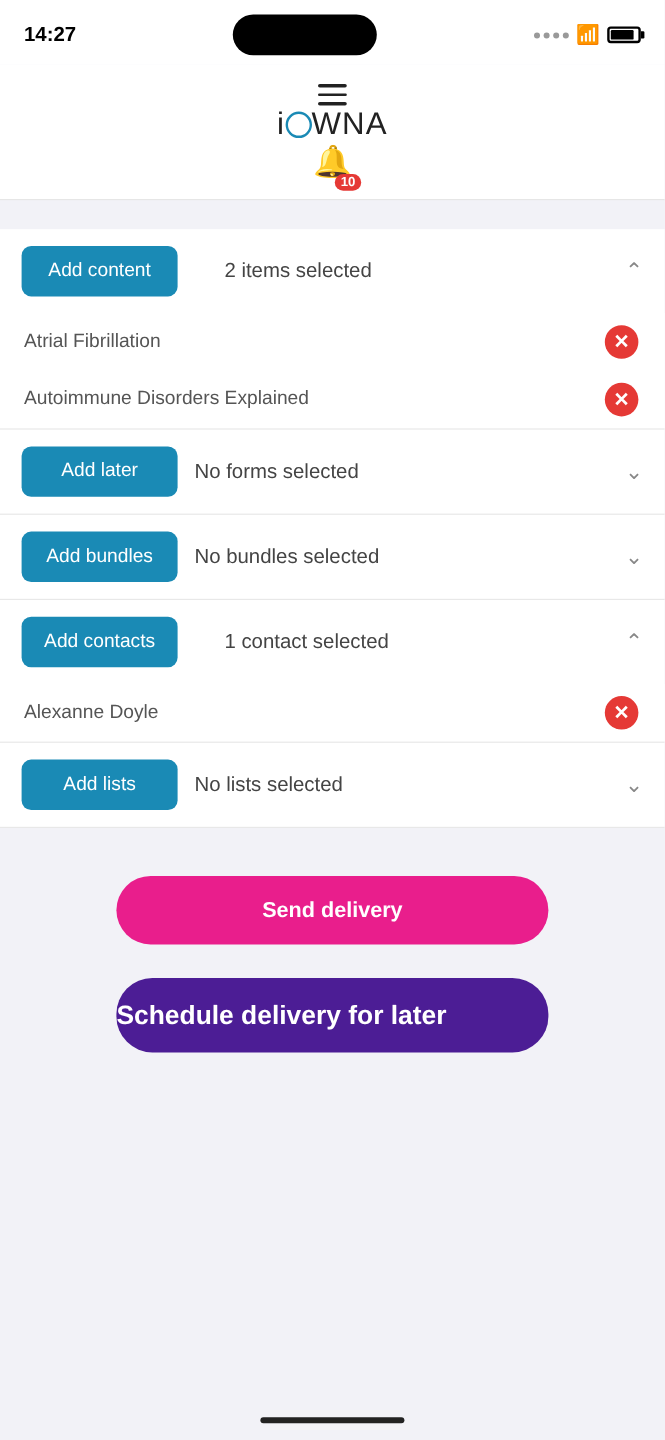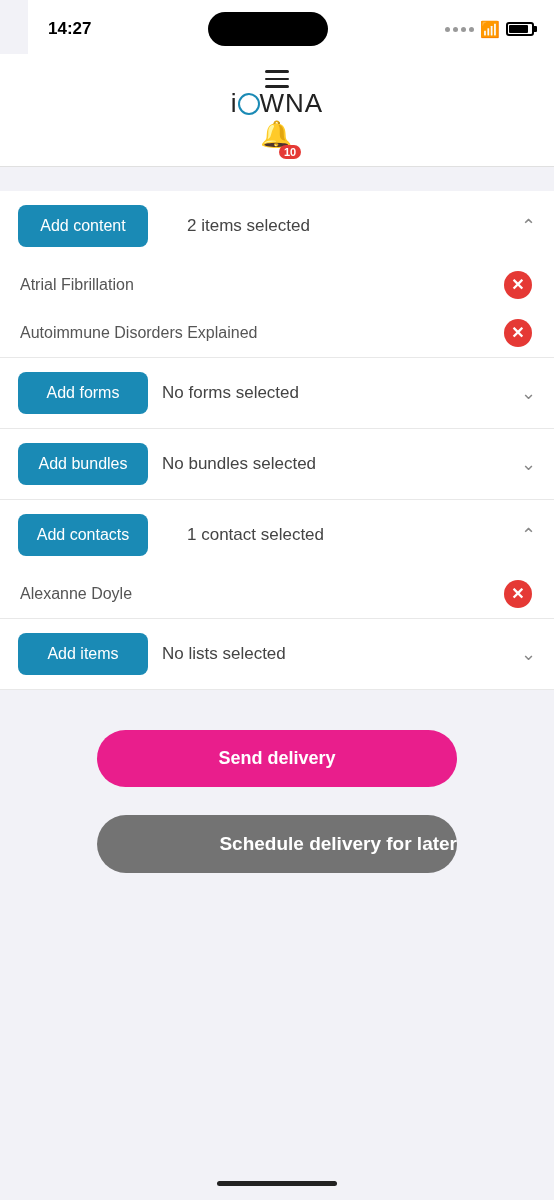--- a/index.html
+++ b/index.html
@@ -14,21 +14,20 @@
     }
 
     
     .status-bar {
       background: #fff;
       display: flex;
       align-items: center;
       justify-content: space-between;
       padding: 10px 20px 6px 20px;
       height: 54px;
-      margin-left: 28px;
     }
     .status-time {
       font-size: 17px;
       font-weight: 600;
       color: #000;
     }
     .status-island {
       width: 120px;
       height: 34px;
       background: #000;
@@ -237,31 +236,31 @@
       border-radius: 30px;
       padding: 18px 0;
       font-size: 18px;
       font-weight: 600;
       cursor: pointer;
       width: 100%;
       max-width: 360px;
       text-align: center;
     }
     .schedule-btn {
-      background: #737373;
+      background: #4c1d95;
       color: #fff;
       border: none;
       border-radius: 30px;
       padding: 18px 0;
-      font-size: 19px;
+      font-size: 22px;
       font-weight: 600;
       cursor: pointer;
       width: 100%;
       max-width: 360px;
-      text-align: right;
+      text-align: left;
     }
 
     
     .home-indicator {
       position: absolute;
       bottom: 14px;
       left: 50%;
       transform: translateX(-50%);
       width: 120px;
       height: 5px;
@@ -325,21 +324,21 @@
       <span class="selected-item-text">Atrial Fibrillation</span>
       <button class="remove-btn">✕</button>
     </div>
     <div class="selected-item-row">
       <span class="selected-item-text">Autoimmune Disorders Explained</span>
       <button class="remove-btn">✕</button>
     </div>
   </div>
 
   <div class="section-row">
-    <button class="add-btn">Add forms</button>
+    <button class="add-btn">Add later</button>
     <span class="section-label">No forms selected</span>
     <span class="chevron">⌄</span>
   </div>
 
   <div class="section-row">
     <button class="add-btn">Add bundles</button>
     <span class="section-label">No bundles selected</span>
     <span class="chevron">⌄</span>
   </div>
 
@@ -350,21 +349,21 @@
   </div>
 
   <div class="selected-items-container">
     <div class="selected-item-row">
       <span class="selected-item-text">Alexanne Doyle</span>
       <button class="remove-btn">✕</button>
     </div>
   </div>
 
   <div class="section-row">
-    <button class="add-btn">Add items</button>
+    <button class="add-btn">Add lists</button>
     <span class="section-label">No lists selected</span>
     <span class="chevron">⌄</span>
   </div>
 
 </div>
 
 <div class="action-buttons">
   <button class="send-btn">Send delivery</button>
   <button class="schedule-btn">Schedule delivery for later</button>
 </div>

